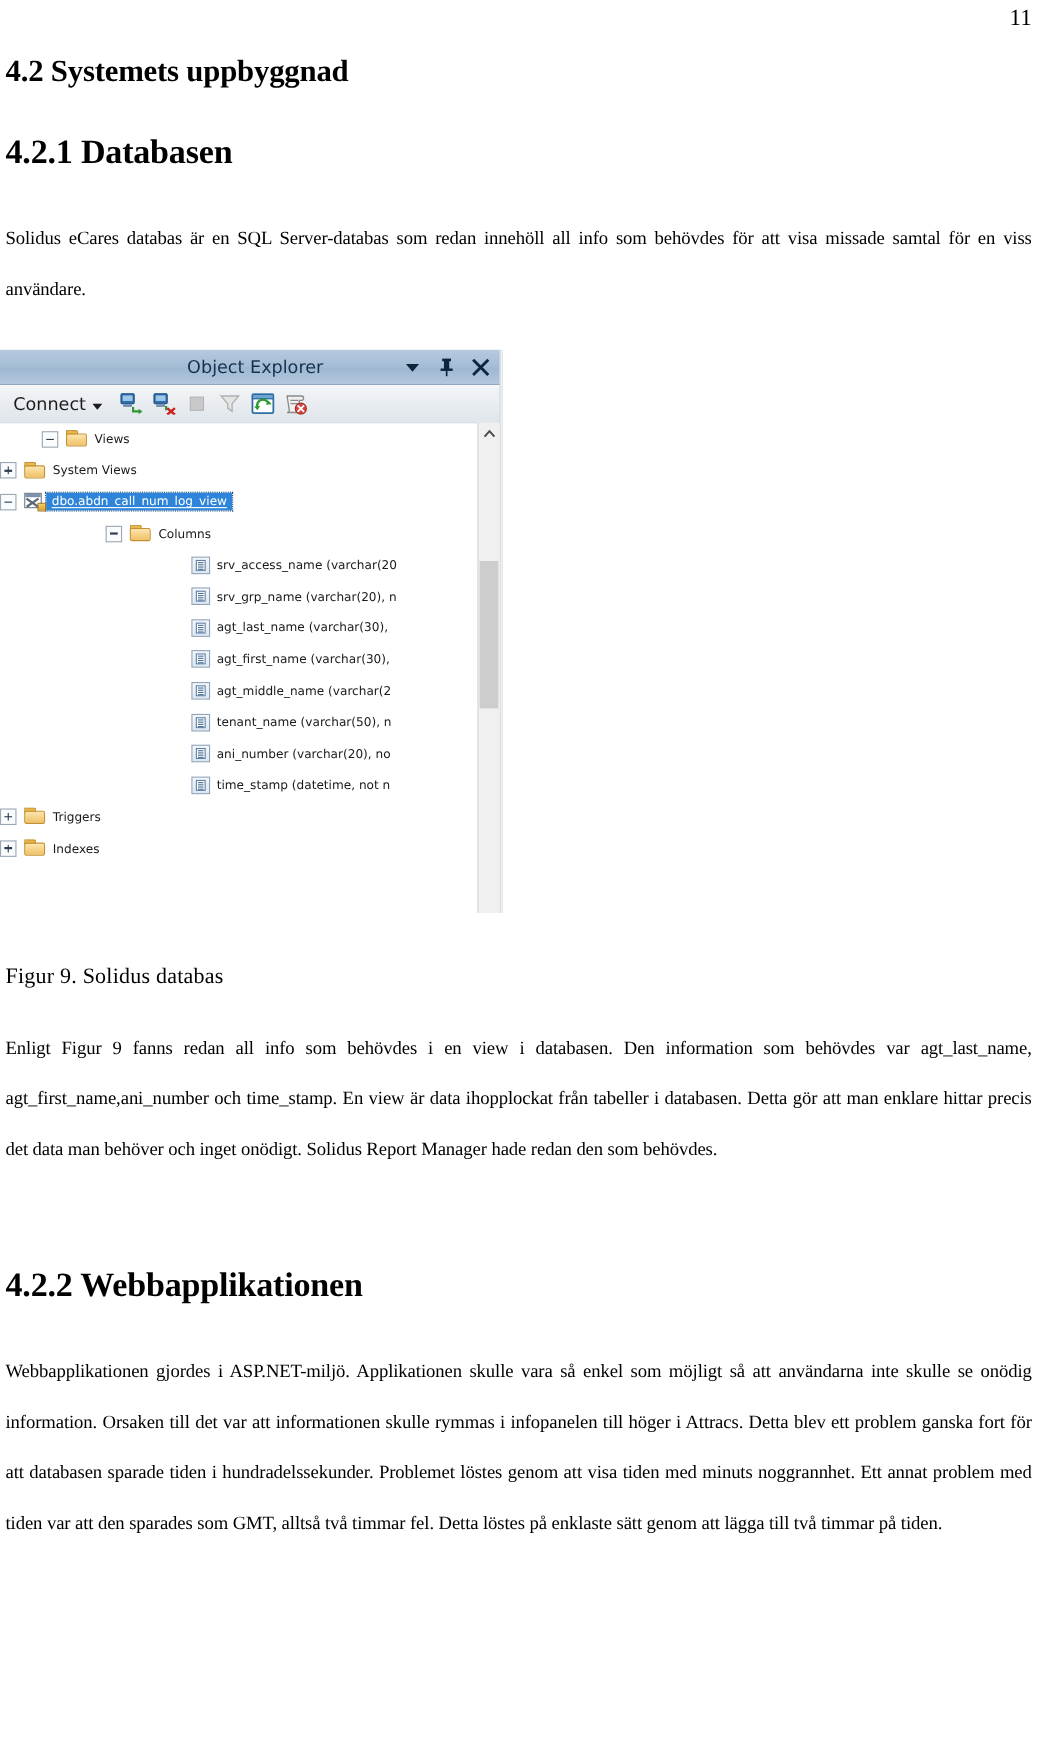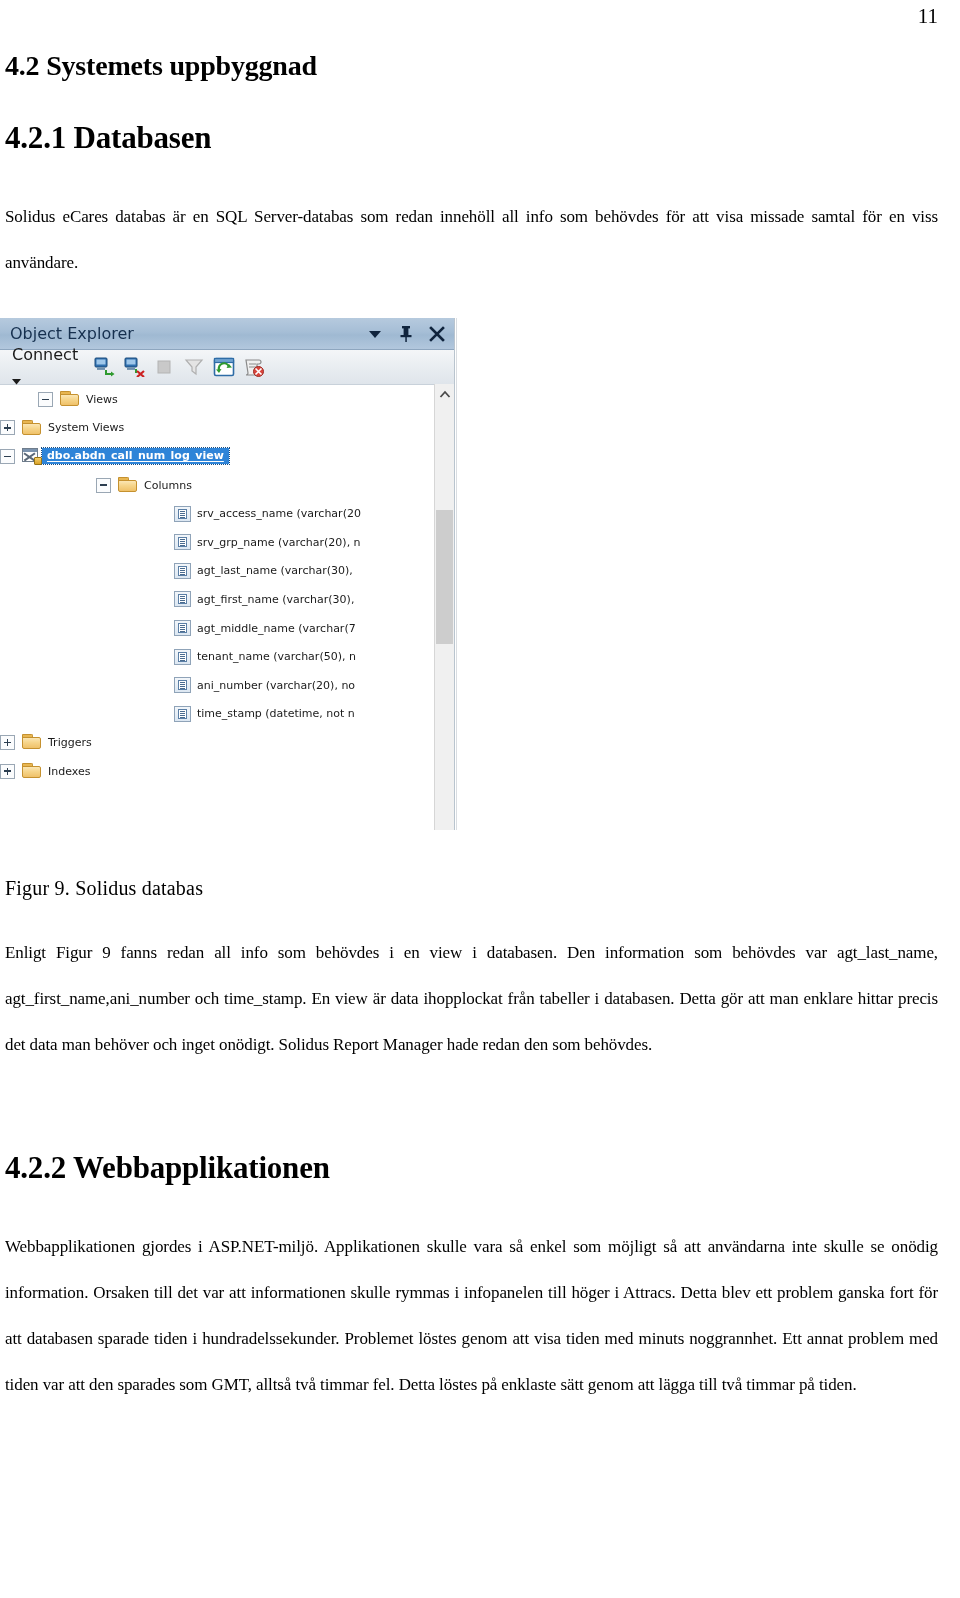--- a/index.html
+++ b/index.html
@@ -93,20 +93,21 @@
     box-sizing: border-box;
   }
   
   .oe-titlebar {
     position: relative;
     height: 31px;
     background: linear-gradient(to bottom, #b6cade 0%, #a6bed6 45%, #9fb9d2 55%, #b2c7dd 100%);
     border-bottom: 1px solid #8ea6bf;
     display: flex;
     align-items: center;
+    justify-content: center;
   }
   .oe-title {
     font-size: 16px;
     color: #16304f;
     padding-left: 10px;
     white-space: nowrap;
     font-family: "DejaVu Sans", sans-serif;
   }
   .tb-btns {
     position: absolute;
@@ -125,27 +126,26 @@
     height: 34px;
     background: linear-gradient(to bottom, #f4f6f8 0%, #e9edf1 50%, #dfe5eb 100%);
     border-bottom: 1px solid #c8d1da;
     display: flex;
     align-items: center;
     padding-left: 8px;
     gap: 6px;
   }
   .connect-btn {
     display: flex;
-    align-items: flex-start;
+    align-items: flex-end;
     gap: 6px;
     font-size: 16px;
     color: #1b1b1b;
     padding: 2px 4px;
     white-space: nowrap;
-    flex-direction: column;
   }
   .tbi { width: 24px; height: 24px; display: flex; align-items: center; justify-content: center; }
   .tbi.sep { margin-left: 4px; }
 
   
   .oe-tree {
     position: relative;
     height: 446px;
     background: #ffffff;
     overflow: hidden;
@@ -184,21 +184,20 @@
   }
   .exp.hidden { visibility: hidden; }
   .node-label { padding-left: 6px; }
   .node.selected .node-label {
     background: #2e84d8;
     color: #ffffff;
     outline: 1px dotted #1a4d80;
     padding: 1px 5px 2px 5px;
     text-decoration: underline;
     text-underline-offset: 2px;
-    font-weight: bold;
   }
 
   
   .folder {
     width: 20px; height: 16px;
     position: relative;
     flex: none;
   }
   .folder .tab {
     position: absolute;
@@ -506,21 +505,21 @@
           <span class="colicon">
               <i class="inner"></i>
             </span>
           <span class="node-label">agt_first_name (varchar(30),</span>
         </div>
         <div class="node i3">
           <span class="exp hidden"></span>
           <span class="colicon">
               <i class="inner"></i>
             </span>
-          <span class="node-label">agt_middle_name (varchar(7</span>
+          <span class="node-label">agt_middle_name (varchar(2</span>
         </div>
         <div class="node i3">
           <span class="exp hidden"></span>
           <span class="colicon">
               <i class="inner"></i>
             </span>
           <span class="node-label">tenant_name (varchar(50), n</span>
         </div>
         <div class="node i3">
           <span class="exp hidden"></span>

